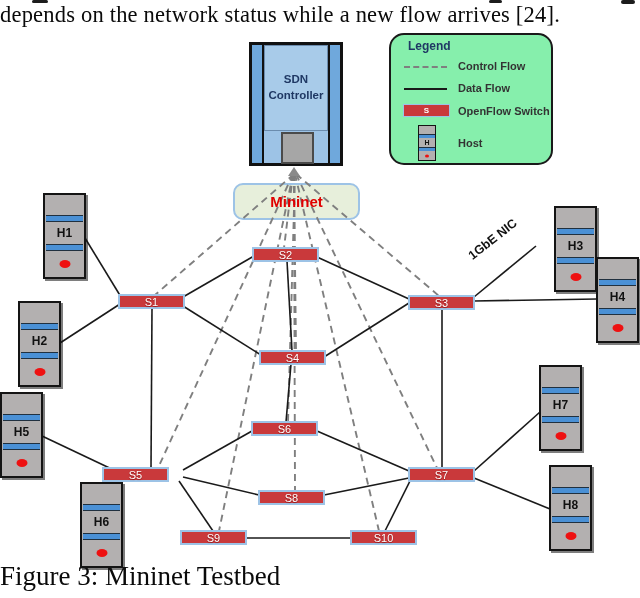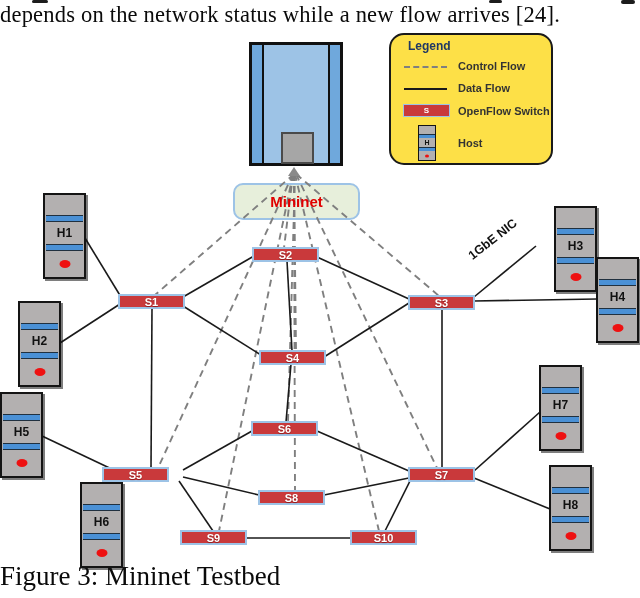--- a/index.html
+++ b/index.html
@@ -53,40 +53,40 @@
   .ctrl-arrow{
     position:absolute;left:288px;top:167px;width:0;height:0;z-index:3;
     border-left:6px solid transparent;border-right:6px solid transparent;
     border-bottom:9px solid #8a8a8a;
   }
   
   .sw{
     position:absolute;width:67px;height:15px;
     background:#c9393b;border:2px solid #9dc3e6;box-sizing:border-box;
     display:flex;align-items:center;justify-content:center;
-    color:#fff;font-weight:bold;font-size:11px;z-index:3;
+    color:#fff;font-weight:normal;font-size:11px;z-index:3;
     text-shadow:0 1px 1px rgba(90,0,0,.55);
   }
   
   .host{
     position:absolute;width:43px;height:86px;background:#b3b0b0;
     border:2px solid #141414;box-sizing:border-box;z-index:3;
     display:flex;flex-direction:column;box-shadow:2px 2px 0 rgba(20,20,20,.55);
   }
   .h-top{height:20px;}
   .h-stripe{height:5px;background:#4a90d5;border-top:1px solid #20303f;border-bottom:1px solid #20303f;margin:0 1px;}
   .h-label{height:22px;display:flex;align-items:center;justify-content:center;
     font-weight:bold;font-size:12px;color:#111;}
   .h-bottom{flex:1;position:relative;}
   .h-dot{position:absolute;left:50%;top:50%;transform:translate(-50%,-50%);
     width:11px;height:8px;border-radius:50%;background:#ee1111;}
   
   .legend{
     position:absolute;left:389px;top:33px;width:164px;height:132px;
-    background:#fde047;border:2.5px solid #1a1a1a;border-radius:15px;
+    background:#86efac;border:2.5px solid #1a1a1a;border-radius:15px;
     box-sizing:border-box;z-index:3;
   }
   .legend-title{position:absolute;left:17px;top:4px;color:#1f3864;font-weight:bold;font-size:12px;}
   .lg-label{position:absolute;left:67px;color:#333;font-weight:bold;font-size:11px;white-space:nowrap;}
   .lg-dash{position:absolute;left:13px;top:31px;width:43px;border-top:2.5px dashed #7f7f7f;}
   .lg-solid{position:absolute;left:13px;top:53px;width:43px;border-top:2px solid #1a1a1a;}
   .lg-switch{
     position:absolute;left:12px;top:69px;width:47px;height:13px;
     background:#c9393b;border:1.5px solid #9dc3e6;box-sizing:border-box;
     display:flex;align-items:center;justify-content:center;
@@ -158,20 +158,24 @@
     <line x1="246" y1="538" x2="351" y2="538"></line>
     <line x1="385" y1="531" x2="410" y2="481"></line>
     <line x1="474" y1="471" x2="540" y2="412"></line>
     <line x1="474" y1="478" x2="550" y2="509"></line>
   </g>
 </svg>
 
 <div class="controller">
   <div class="ctrl-strip left"></div>
   <div class="ctrl-strip right"></div>
+  <div class="ctrl-panel">
+    <span>SDN</span>
+    <span>Controller</span>
+  </div>
   <div class="ctrl-slot"></div>
 </div>
 <div class="ctrl-arrow"></div>
 
 <div class="legend">
   <div class="legend-title">Legend</div>
   <div class="lg-dash"></div>
   <div class="lg-label" style="top:25px">Control Flow</div>
   <div class="lg-solid"></div>
   <div class="lg-label" style="top:47px">Data Flow</div>

